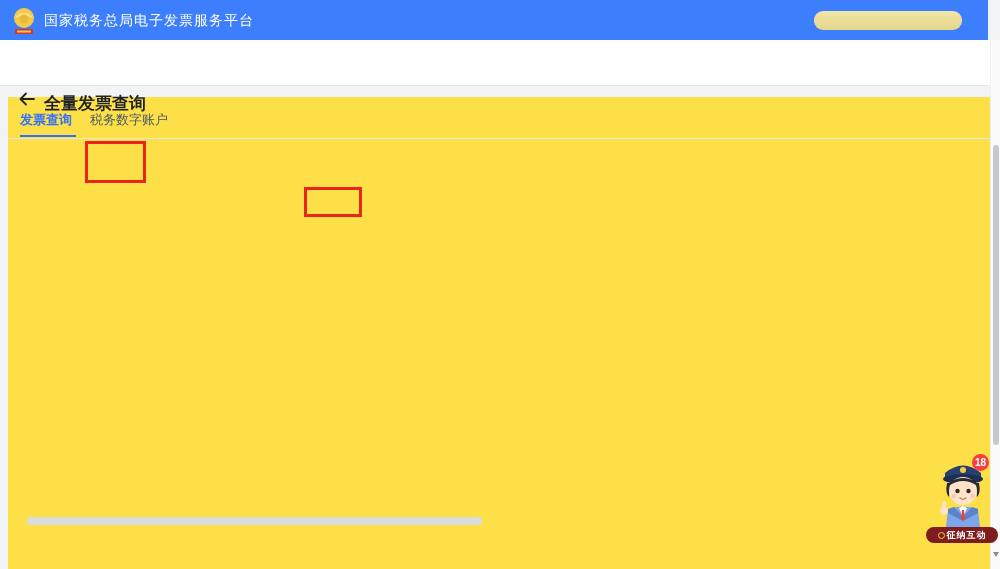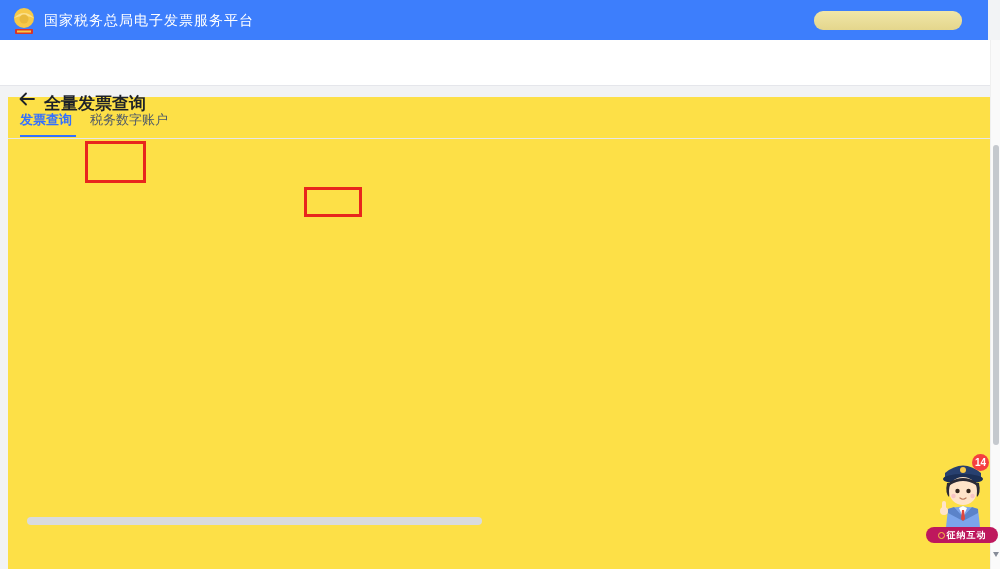--- a/index.html
+++ b/index.html
@@ -79,21 +79,21 @@
   .pager-arrow { position:absolute; top:543px; width:8px; height:8px; border-left:1.5px solid #C9CDD4; border-bottom:1.5px solid #C9CDD4; }
   .pager-arrow.prev { transform:rotate(45deg); }
   .pager-arrow.next { transform:rotate(225deg); }
 
   
   .annobox { position:absolute; border:3px solid #E8261D; z-index:5; pointer-events:none; }
 
   
   .mascot { position:absolute; left:930px; top:453px; width:70px; height:95px; z-index:6; cursor:pointer; }
   .badge { position:absolute; left:42px; top:1px; width:17px; height:17px; border-radius:50%; background:#F53F3F; color:#fff; font-size:10px; line-height:17px; text-align:center; font-weight:700; }
-  .banner { position:absolute; left:-4px; top:74px; width:72px; height:16px; background:#be185d; border-radius:8px; color:#fff; font-size:9px; line-height:16px; text-align:center; font-weight:700; letter-spacing:1px; }
+  .banner { position:absolute; left:-4px; top:74px; width:72px; height:16px; background:#7f1d1d; border-radius:8px; color:#fff; font-size:9px; line-height:16px; text-align:center; font-weight:700; letter-spacing:1px; }
   .banner i { display:inline-block; width:7px; height:7px; border:1.5px solid #F7C948; border-radius:50%; margin-right:2px; vertical-align:-1px; }
 
   
   .vtrack { position:absolute; left:990px; top:40px; width:10px; height:529px; background:#FAFAFA; border-left:1px solid #F0F0F0; z-index:4; }
   .vthumb { position:absolute; left:2px; top:105px; width:6px; height:300px; background:#C5C9CE; border-radius:3px; }
   .varrow { position:absolute; left:2px; top:512px; width:0; height:0; border-left:3.5px solid transparent; border-right:3.5px solid transparent; border-top:5px solid #868C98; }
 </style>
 </head>
 <body>
 
@@ -294,21 +294,21 @@
       <circle cx="21.5" cy="39" r="2.2" fill="#F8C4C4"></circle>
       <circle cx="40.5" cy="39" r="2.2" fill="#F8C4C4"></circle>
       <path d="M28 41 Q31 43.5 34 41" stroke="#B97A5A" stroke-width="1.2" fill="none" stroke-linecap="round"></path>
       <path d="M16 52 Q31 47 46 52 L48 70 Q31 75 14 70 Z" fill="#7CA5EC"></path>
       <path d="M16 52 L22 50 L31 60 L40 50 L46 52 L46 56 L31 64 L16 56 Z" fill="#5B83C9"></path>
       <path d="M27 51 L31 49 L35 51 L31 60 Z" fill="#fff"></path>
       <path d="M30 53 L32 53 L33 62 L31 64 L29 62 Z" fill="#E0483E"></path>
       <circle cx="12" cy="54" r="4" fill="#FFE4C9"></circle>
       <rect x="10" y="44" width="4" height="9" rx="2" fill="#FFE4C9"></rect>
     </svg>
-    <span class="badge">14</span>
+    <span class="badge">18</span>
     <div class="banner"><i></i><span>征纳互动</span></div>
   </div>
 
   <div class="annobox" style="left:85px;top:141px;width:61px;height:42px;"></div>
   <div class="annobox" style="left:304px;top:187px;width:58px;height:30px;"></div>
 
   <div class="vtrack">
     <div class="vthumb"></div>
     <i class="varrow"></i>
   </div>

